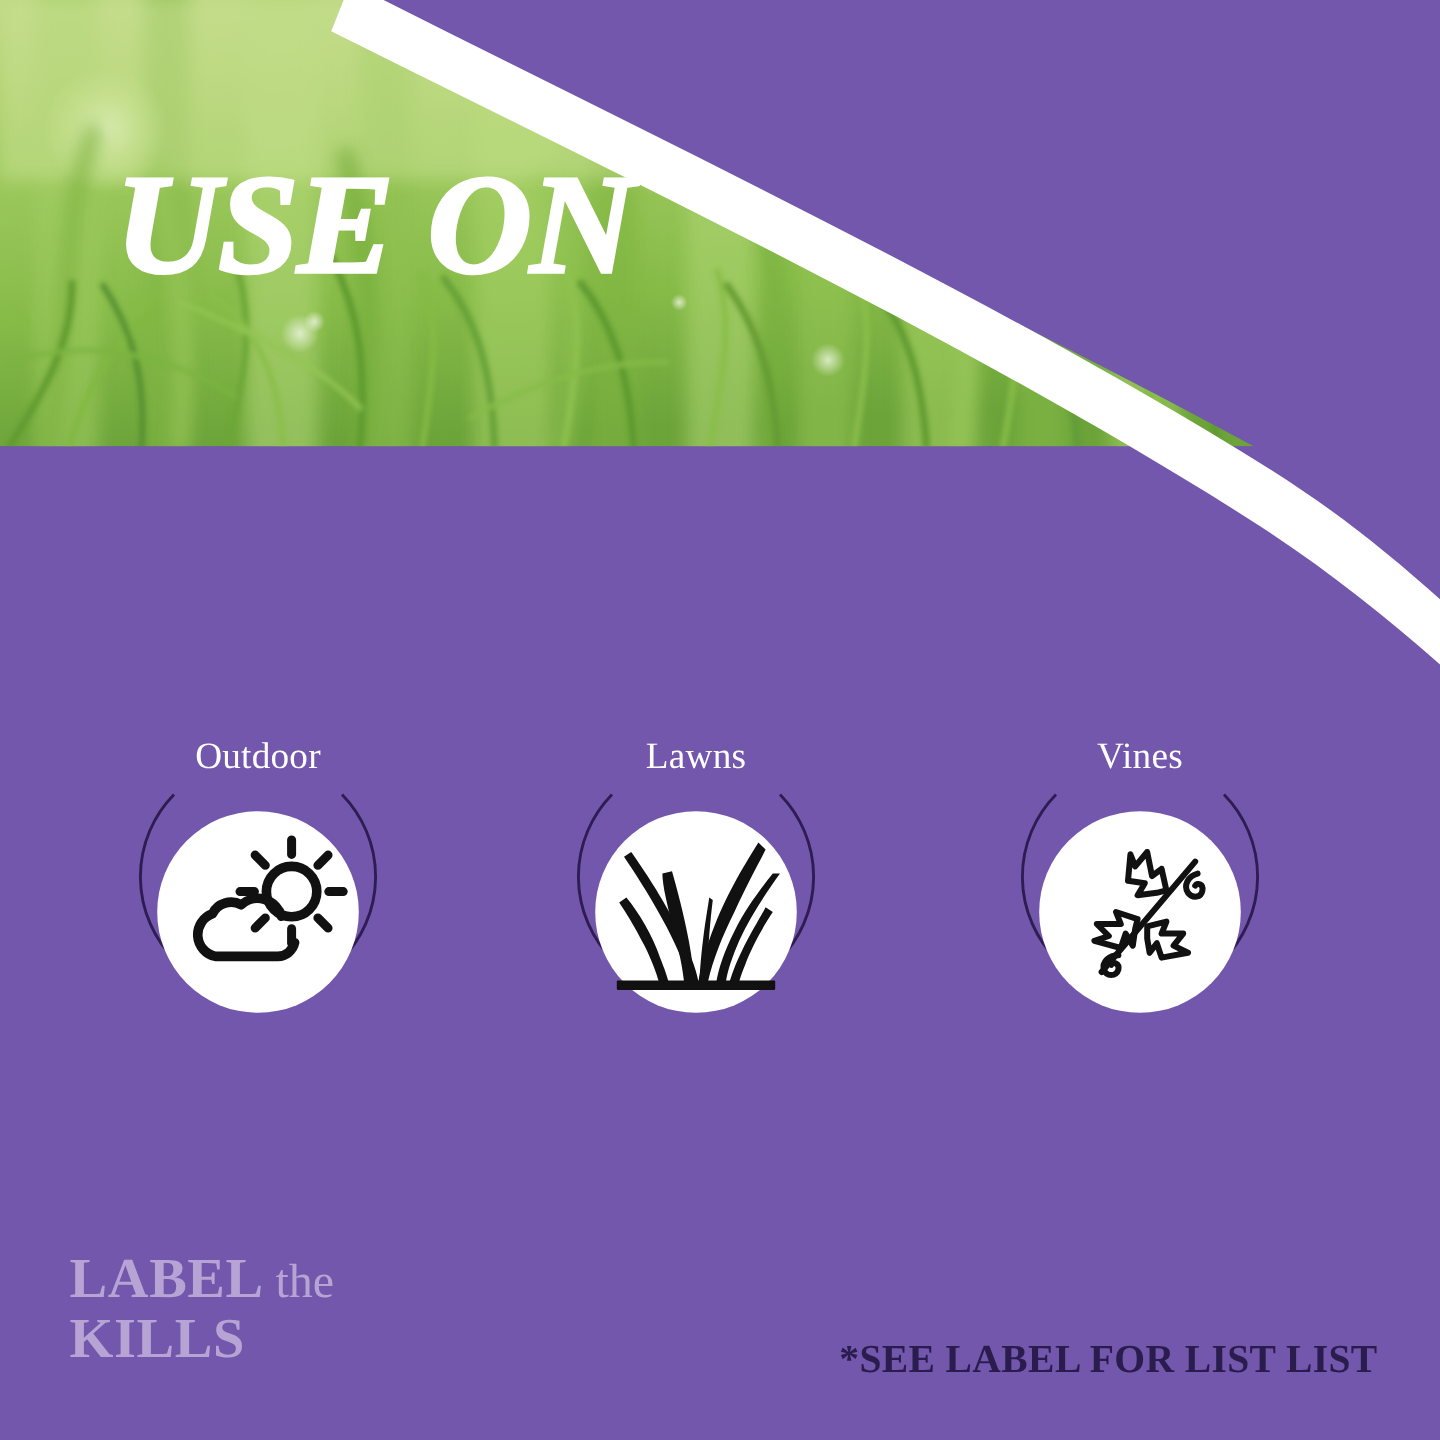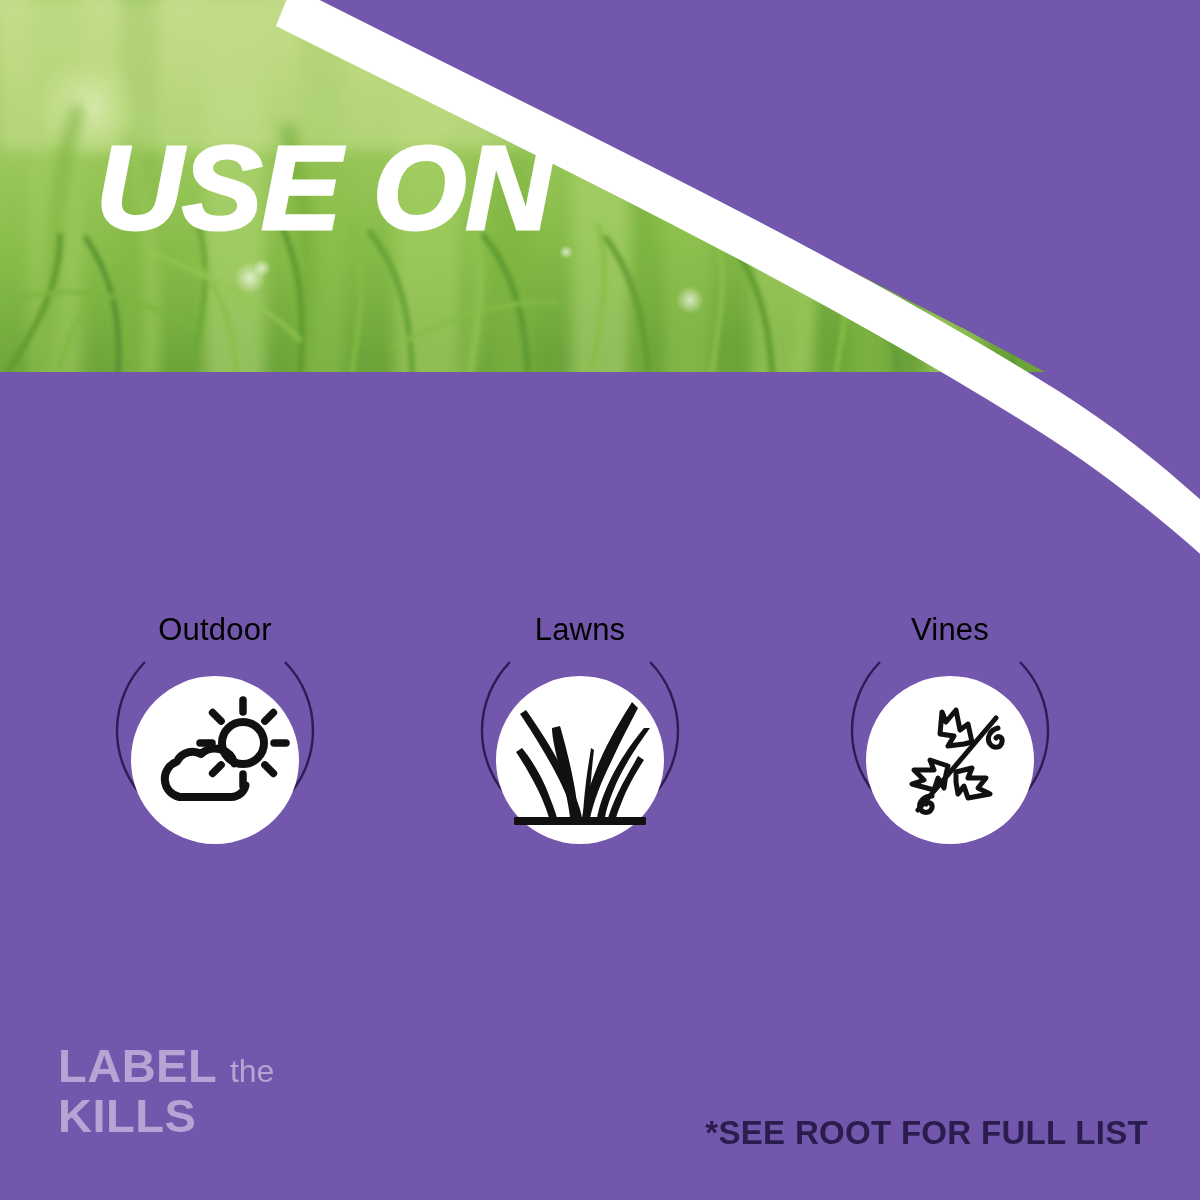--- a/index.html
+++ b/index.html
@@ -10,20 +10,21 @@
   body {
     font-family: "Liberation Sans", sans-serif;
   }
 
   #poster {
     position: relative;
     width: 1200px;
     height: 1200px;
     overflow: hidden;
     background: #7257AC;
+    font-family: Liberation Serif, serif;
   }
 
   
   .hero {
     position: absolute;
     left: 0;
     top: 0;
     width: 1200px;
     height: 600px;
     overflow: hidden;
@@ -69,21 +70,21 @@
   .icon-cell.c0 { left: 65px; }
   .icon-cell.c1 { left: 430px; }
   .icon-cell.c2 { left: 800px; }
 
   .icon-label {
     position: absolute;
     top: 0;
     left: 0;
     width: 300px;
     text-align: center;
-    color: #000000;
+    color: #ffffff;
     font-size: 31px;
     font-weight: 400;
     letter-spacing: 0.2px;
     z-index: 4;
   }
 
   .icon-ring-wrap {
     position: absolute;
     left: 30px;
     top: 26px;
@@ -101,21 +102,21 @@
     line-height: 1.08;
     letter-spacing: 0.5px;
   }
   .kills-line {
     font-size: 47px;
     font-weight: 700;
     white-space: nowrap;
   }
   .kills-line .light {
     font-weight: 400;
-    font-size: 32px;
+    font-size: 40px;
     letter-spacing: 0px;
   }
 
   .see-label {
     position: absolute;
     right: 52px;
     bottom: 48px;
     color: #2A1D4E;
     font-size: 33px;
     font-weight: 700;
@@ -342,15 +343,15 @@
     </div>
   </div>
 
   <div class="kills-root">
     <div class="kills-line">
       <span>LABEL</span><span> </span><span class="light">the</span>
     </div>
     <div class="kills-line">KILLS</div>
   </div>
 
-  <div class="see-label">*SEE ROOT FOR FULL LIST</div>
+  <div class="see-label">*SEE LABEL FOR LIST LIST</div>
 
 </div>
 
 </body></html>

